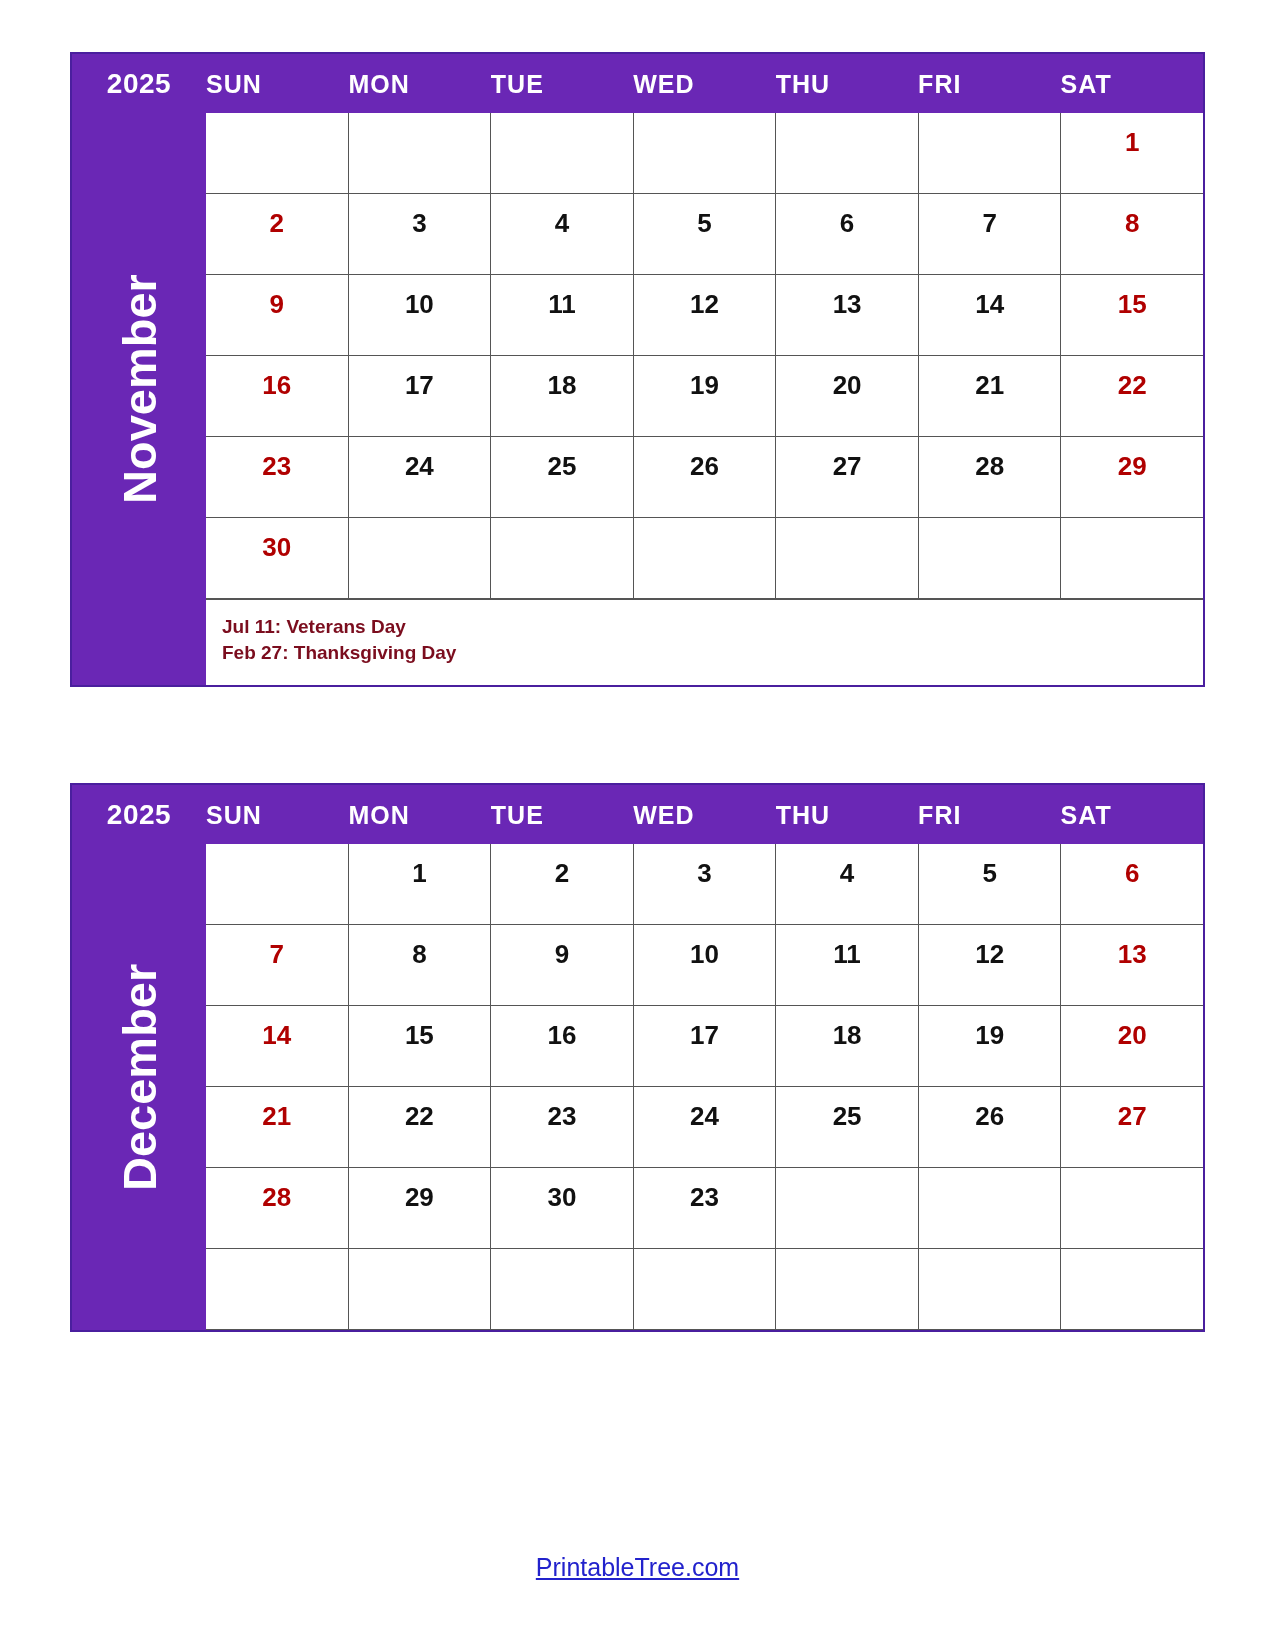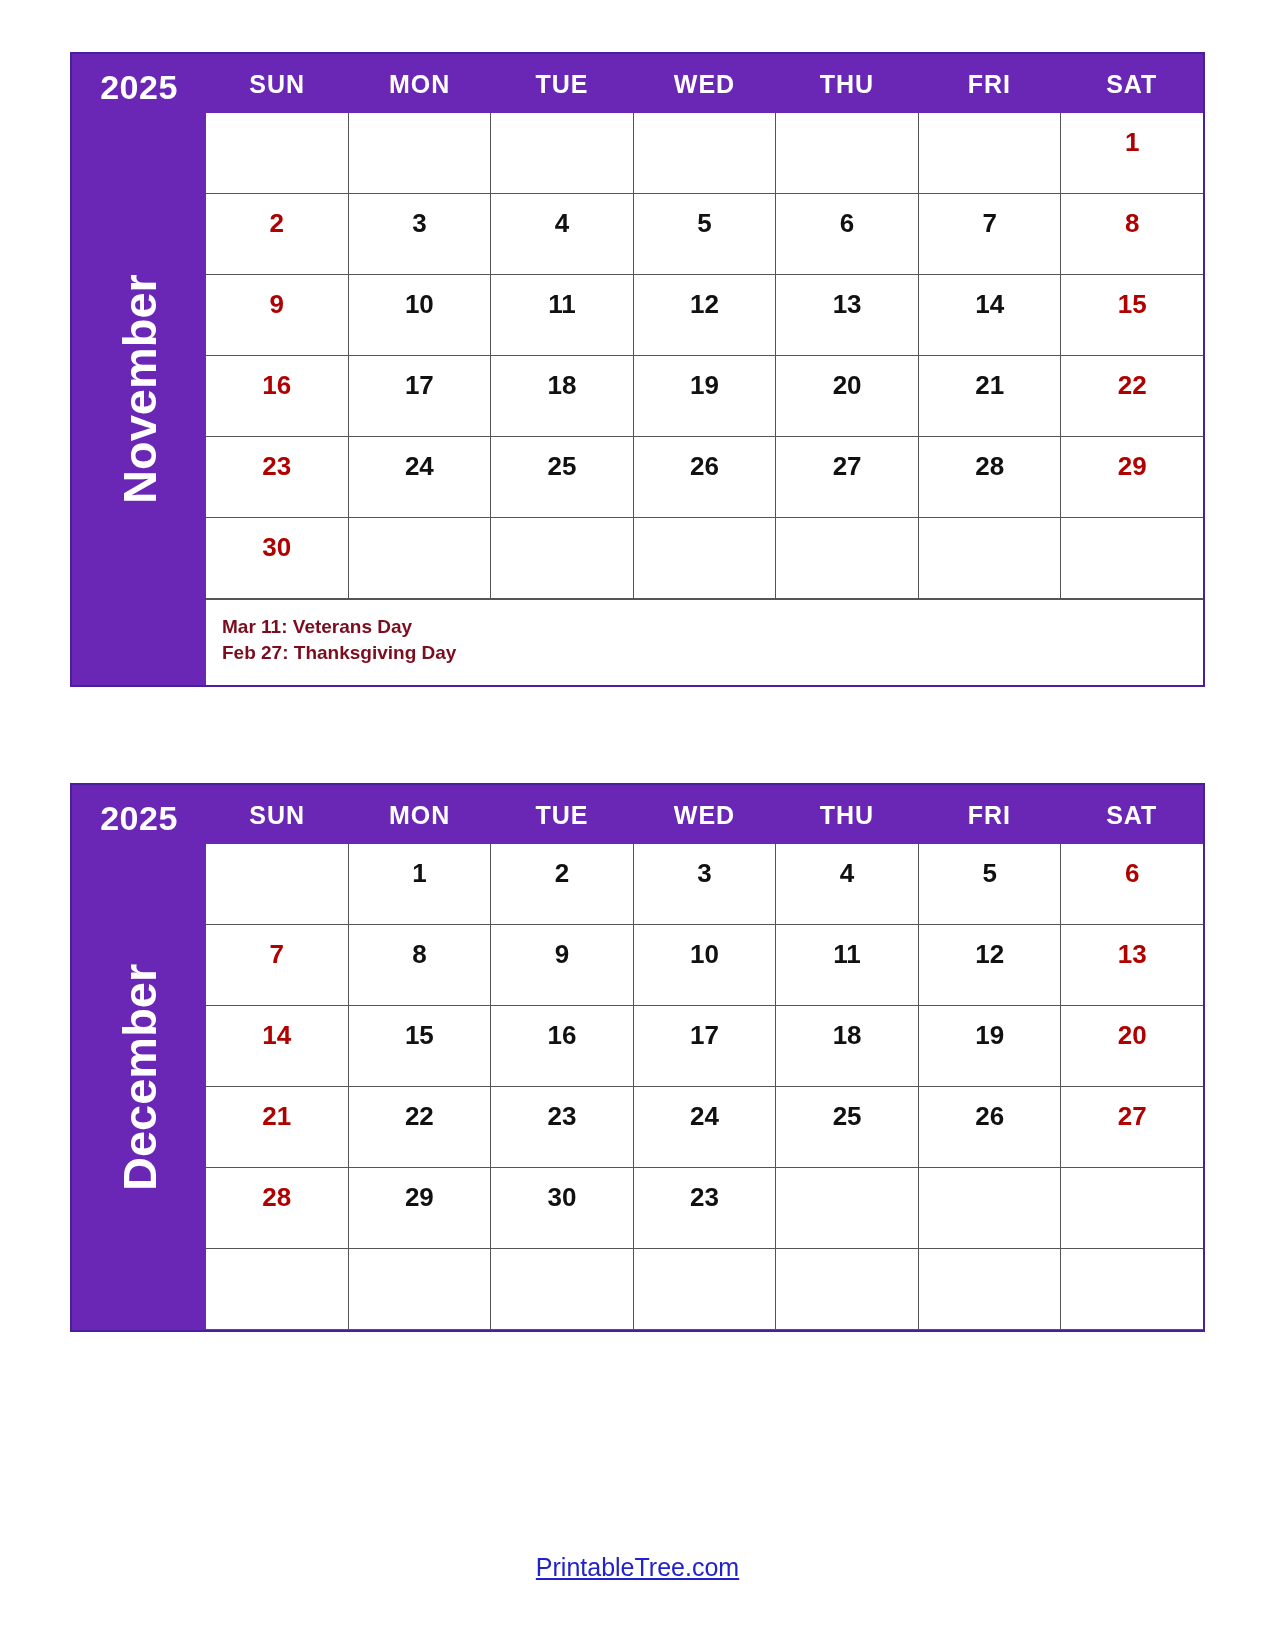--- a/index.html
+++ b/index.html
@@ -39,21 +39,21 @@
     flex: 0 0 134px;
     position: relative;
   }
   .month-bar .year {
     position: absolute;
     top: 14px;
     left: 0;
     right: 0;
     text-align: center;
     color: #ffffff;
-    font-size: 34px;
+    font-size: 28px;
     font-weight: bold;
     letter-spacing: 0.5px;
   }
   .month-bar .mname {
     position: absolute;
     top: 0;
     left: 0;
     right: 0;
     bottom: 0;
     display: flex;
@@ -72,21 +72,21 @@
     flex-direction: column;
   }
   .row {
     display: flex;
   }
   .head-row {
     background: #6a27b5;
   }
   .head-cell {
     flex: 1 1 0;
-    text-align: center;
+    text-align: left;
     color: #ffffff;
     font-size: 25px;
     font-weight: bold;
     padding: 16px 0 14px 0;
     letter-spacing: 1px;
   }
   .day-row {
     display: flex;
     height: 81px;
   }
@@ -207,21 +207,21 @@
           <div class="day-cell weekend">30</div>
           <div class="day-cell"></div>
           <div class="day-cell"></div>
           <div class="day-cell"></div>
           <div class="day-cell"></div>
           <div class="day-cell"></div>
           <div class="day-cell weekend"></div>
         </div>
 
         <div class="notes">
-          <div class="note-line">Mar 11: Veterans Day</div>
+          <div class="note-line">Jul 11: Veterans Day</div>
           <div class="note-line">Feb 27: Thanksgiving Day</div>
         </div>
       </div>
     </div>
   </div>
 
   <div class="spacer"></div>
 
   <div class="cal-block">
     <div class="month-bar">

